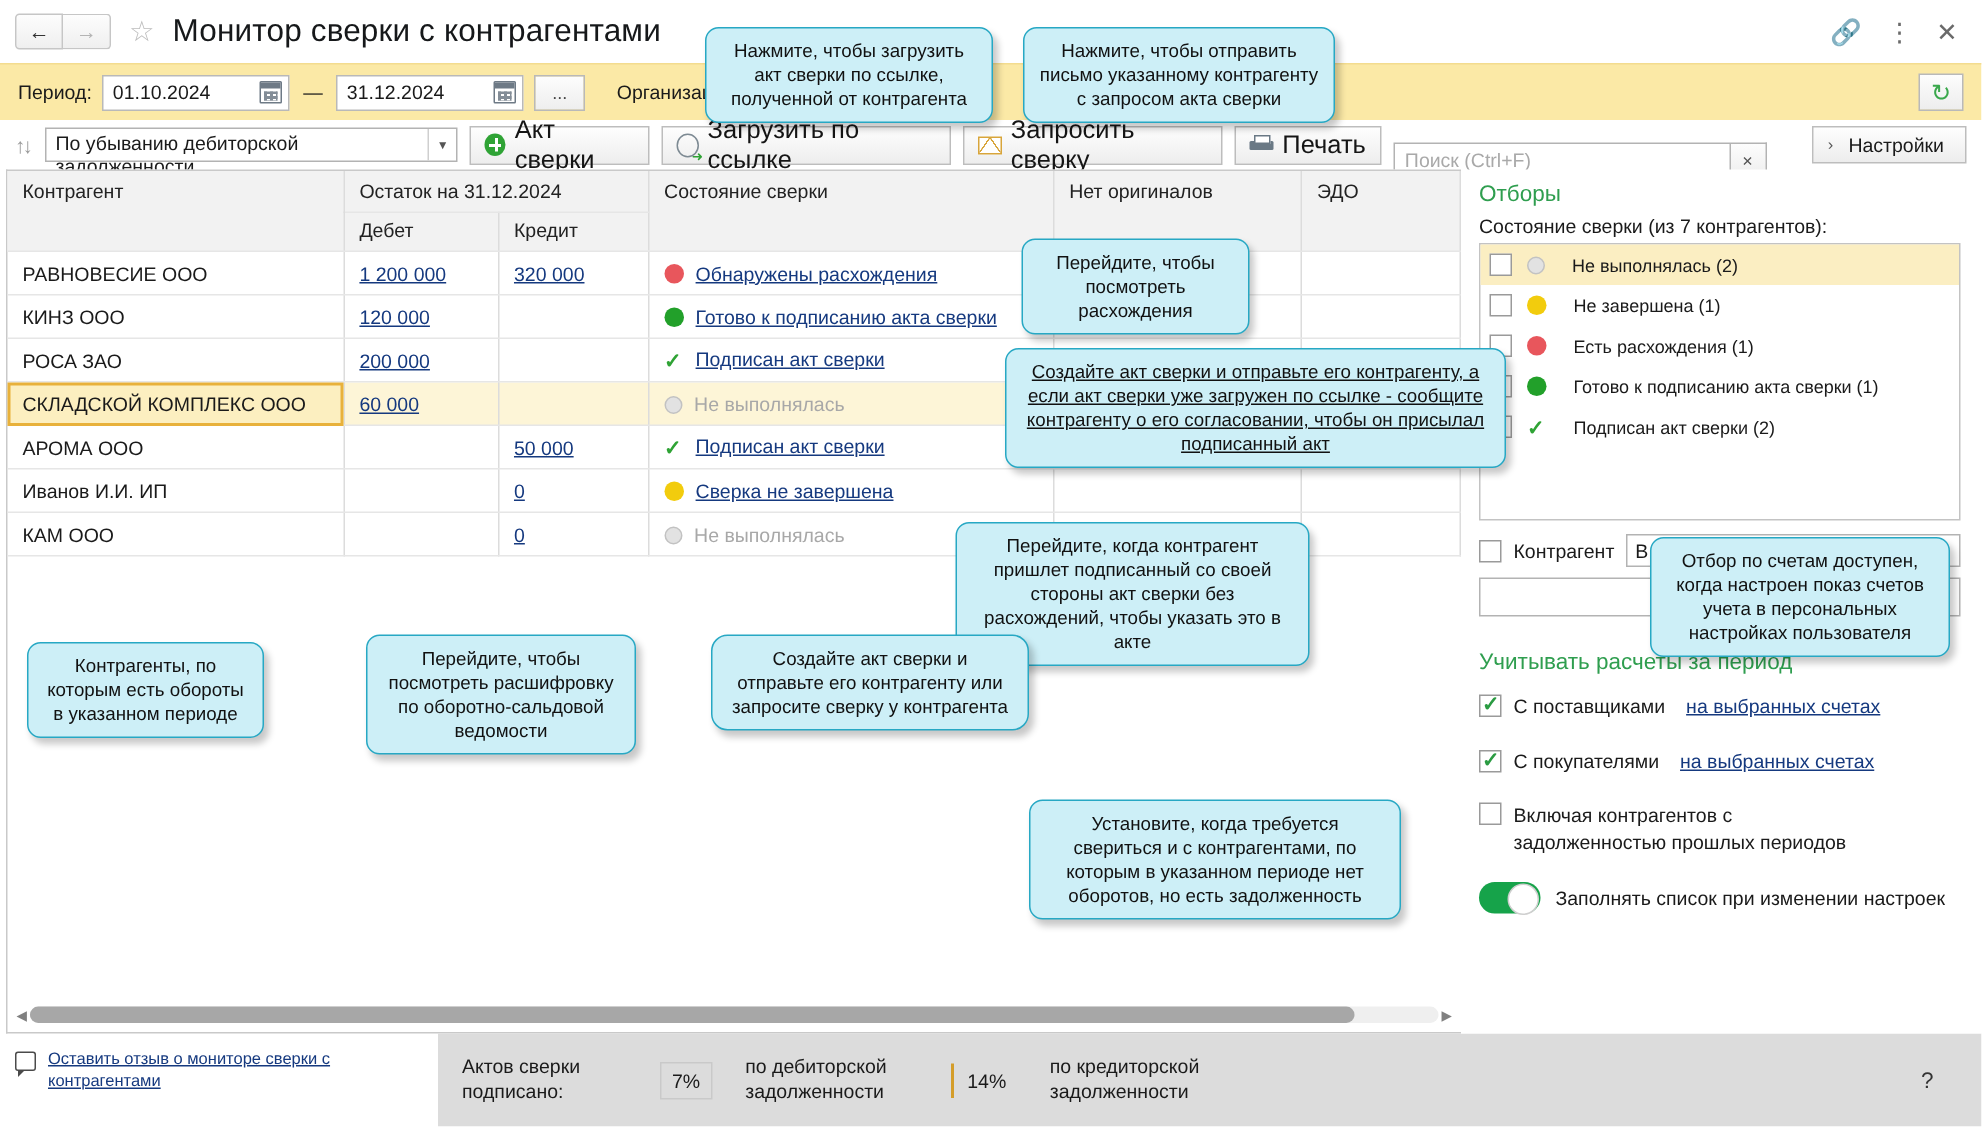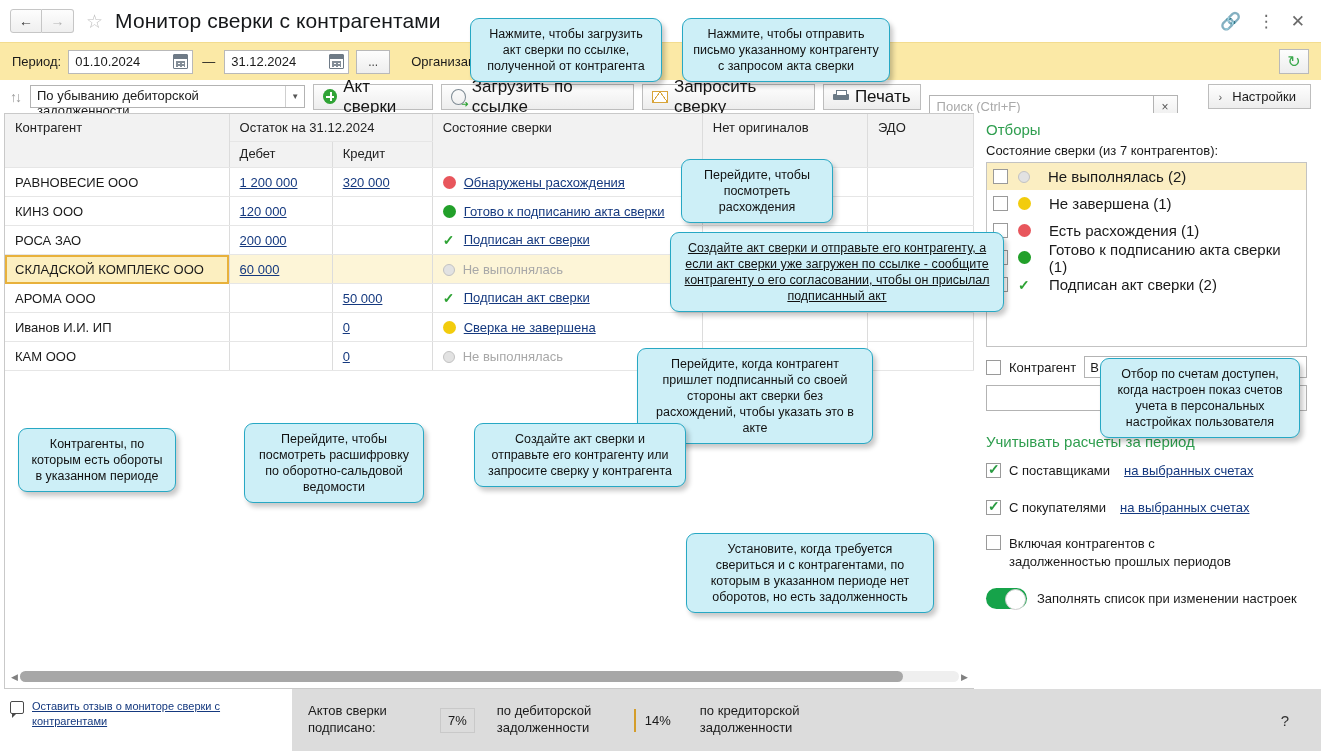--- a/index.html
+++ b/index.html
@@ -119,21 +119,21 @@
   
   .rpanel { flex:1; padding:8px 14px 0 12px; background:#fff; position:relative; }
   .sec-title { color:#2f9e4f; font-size:15px; margin:0 0 5px 0; font-weight:400; }
   .sec-sub { font-size:13px; margin-bottom:4px; }
   .filterlist { border:1px solid #c3c3c3; background:#fff; height:185px; padding:0; }
   .fl-row { display:flex; align-items:center; height:27px; padding:0 6px; gap:10px; }
   .fl-row.hl { background:#fbeec2; }
   .cb { width:15px; height:15px; border:1px solid #9a9a9a; background:#fff; display:inline-block; position:relative; flex:none;}
   .fl-row.hl .cb { background:#fff; }
   .cb.checked:after { content:"✓"; position:absolute; left:1px; top:-3px; color:#2a9b42; font-size:14px; font-weight:bold;}
-  .fl-lbl { font-size:15px; }
+  .fl-lbl { font-size:12px; }
   .ctrrow { display:flex; align-items:center; gap:8px; margin-top:9px; }
   .ctrrow .small-in { height:22px; border:1px solid #b3b3b3; background:#fff; flex:1; display:flex; align-items:center; padding:0 5px; font-size:13px;}
   .bigbox { margin-top:7px; height:26px; border:1px solid #b3b3b3; background:#fff; }
   .opt-row { display:flex; align-items:flex-start; gap:8px; margin-top:13px; font-size:13px; }
   .opt-row a { color:#15397f; text-decoration:underline; margin-left:6px; }
   .toggle { width:41px; height:21px; border-radius:11px; background:#16a34a; position:relative; flex:none; }
   .toggle:after { content:""; position:absolute; right:1px; top:1px; width:19px; height:19px; border-radius:50%; background:#fff; border:1px solid #cfcfcf;}
   .toggle-row { display:flex; align-items:center; gap:10px; margin-top:18px; font-size:13px; }
   
   .footer { height:62px; display:flex; align-items:stretch; }
@@ -417,21 +417,21 @@
 <div class="callout" style="left:18px; top:428px; width:158px;">Контрагенты, по которым есть обороты в указанном периоде</div>
 <svg class="tail" style="left:52px; top:388px;" width="36" height="46">
     <polygon points="6,44 34,44 30,0" fill="#cdeff7" stroke="#27a8c4" stroke-width="1.6"></polygon>
   </svg>
 
 <div class="callout" style="left:244px; top:423px; width:180px;">Перейдите, чтобы посмотреть расшифровку по оборотно-сальдовой ведомости</div>
 <svg class="tail" style="left:370px; top:386px;" width="46" height="42">
     <polygon points="0,40 40,40 14,0" fill="#cdeff7" stroke="#27a8c4" stroke-width="1.6"></polygon>
   </svg>
 
-<div class="callout" style="left:474px; top:423px; width:212px;">Создайте акт сверки и отправьте его контрагенту или запросите сверку у контрагента</div>
+<div class="callout" style="left:474px; top:423px; width:212px;border-radius:11px;">Создайте акт сверки и отправьте его контрагенту или запросите сверку у контрагента</div>
 <svg class="tail" style="left:488px; top:388px;" width="42" height="42">
     <polygon points="4,40 38,40 32,0" fill="#cdeff7" stroke="#27a8c4" stroke-width="1.6"></polygon>
   </svg>
 
 <div class="callout" style="left:1100px; top:358px; width:200px;">Отбор по счетам доступен, когда настроен показ счетов учета в персональных настройках пользователя</div>
 <svg class="tail" style="left:1185px; top:448px;" width="46" height="52">
     <polygon points="0,0 36,0 18,50" fill="#cdeff7" stroke="#27a8c4" stroke-width="1.6"></polygon>
   </svg>
 
 <div class="callout" style="left:686px; top:533px; width:248px;">Установите, когда требуется свериться и с контрагентами, по которым в указанном периоде нет оборотов, но есть задолженность</div>

